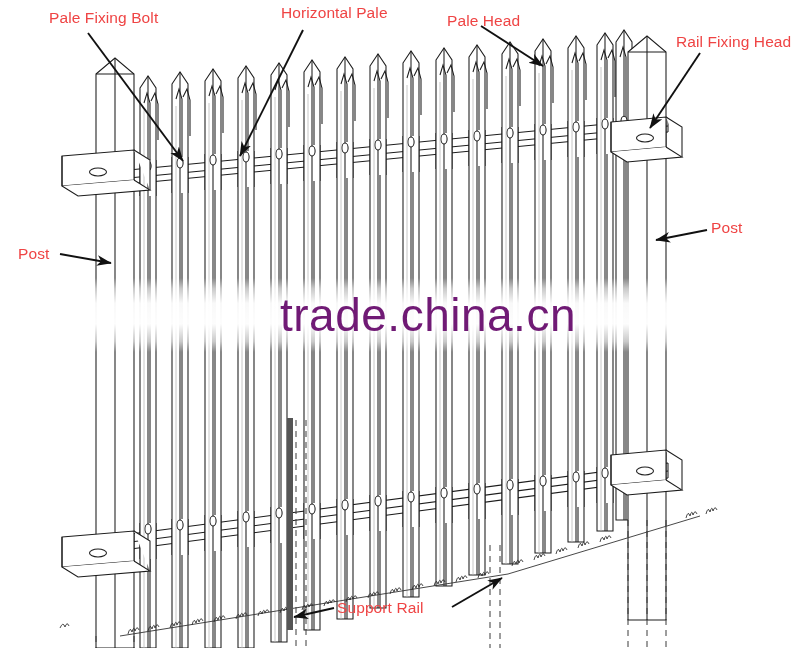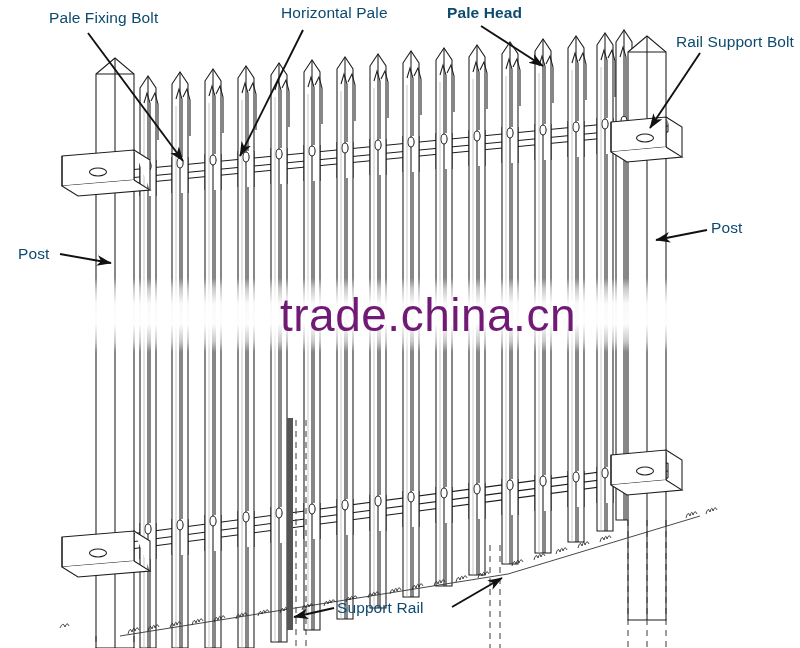--- a/index.html
+++ b/index.html
@@ -4,25 +4,25 @@
 <style>
   html,body{margin:0;padding:0;background:#ffffff;}
   body{
     width:800px;height:648px;overflow:hidden;position:relative;
     font-family:"Liberation Sans", sans-serif;color:#1a1a1a;
   }
   #stage{position:absolute;left:0;top:0;width:800px;height:648px;background:#fff;}
   #art{position:absolute;left:0;top:0;width:800px;height:648px;}
   .lbl{
     position:absolute;font-family:"Liberation Sans", sans-serif;
-    font-size:15.5px;color:#0c4a6e;white-space:nowrap;letter-spacing:0.1px;
+    font-size:15.5px;color:#ef4444;white-space:nowrap;letter-spacing:0.1px;
   }
   #lbl-pale-fixing-bolt{left:49px;top:9px;}
   #lbl-horizontal-rails{left:281px;top:4px;}
-  #lbl-pale-head{left:447px;top:4px;font-weight:bold;}
+  #lbl-pale-head{left:447px;top:12px;}
   #lbl-rail-fixing-bolt{left:676px;top:33px;}
   #lbl-post-left{left:18px;top:245px;}
   #lbl-post-right{left:711px;top:219px;}
   #lbl-support-legs{left:337px;top:599px;}
   #watermark{
     position:absolute;left:0;top:286px;width:800px;height:58px;
     display:flex;align-items:center;justify-content:center;
     font-family:"Liberation Sans", sans-serif;
     font-size:46px;color:#701a75;letter-spacing:0.5px;
     pointer-events:none;
@@ -438,18 +438,18 @@
       <line x1="452" y1="607" x2="502" y2="578" marker-end="url(#arrowhead)"></line>
     </g>
   </svg>
 
   <div id="wm-band"></div>
   <div id="watermark">trade.china.cn</div>
 
   <div class="lbl" id="lbl-pale-fixing-bolt">Pale Fixing Bolt</div>
   <div class="lbl" id="lbl-horizontal-rails">Horizontal Pale</div>
   <div class="lbl" id="lbl-pale-head">Pale Head</div>
-  <div class="lbl" id="lbl-rail-fixing-bolt">Rail Support Bolt</div>
+  <div class="lbl" id="lbl-rail-fixing-bolt">Rail Fixing Head</div>
   <div class="lbl" id="lbl-post-left">Post</div>
   <div class="lbl" id="lbl-post-right">Post</div>
   <div class="lbl" id="lbl-support-legs">Support Rail</div>
 
 </div>
 
 </body></html>

